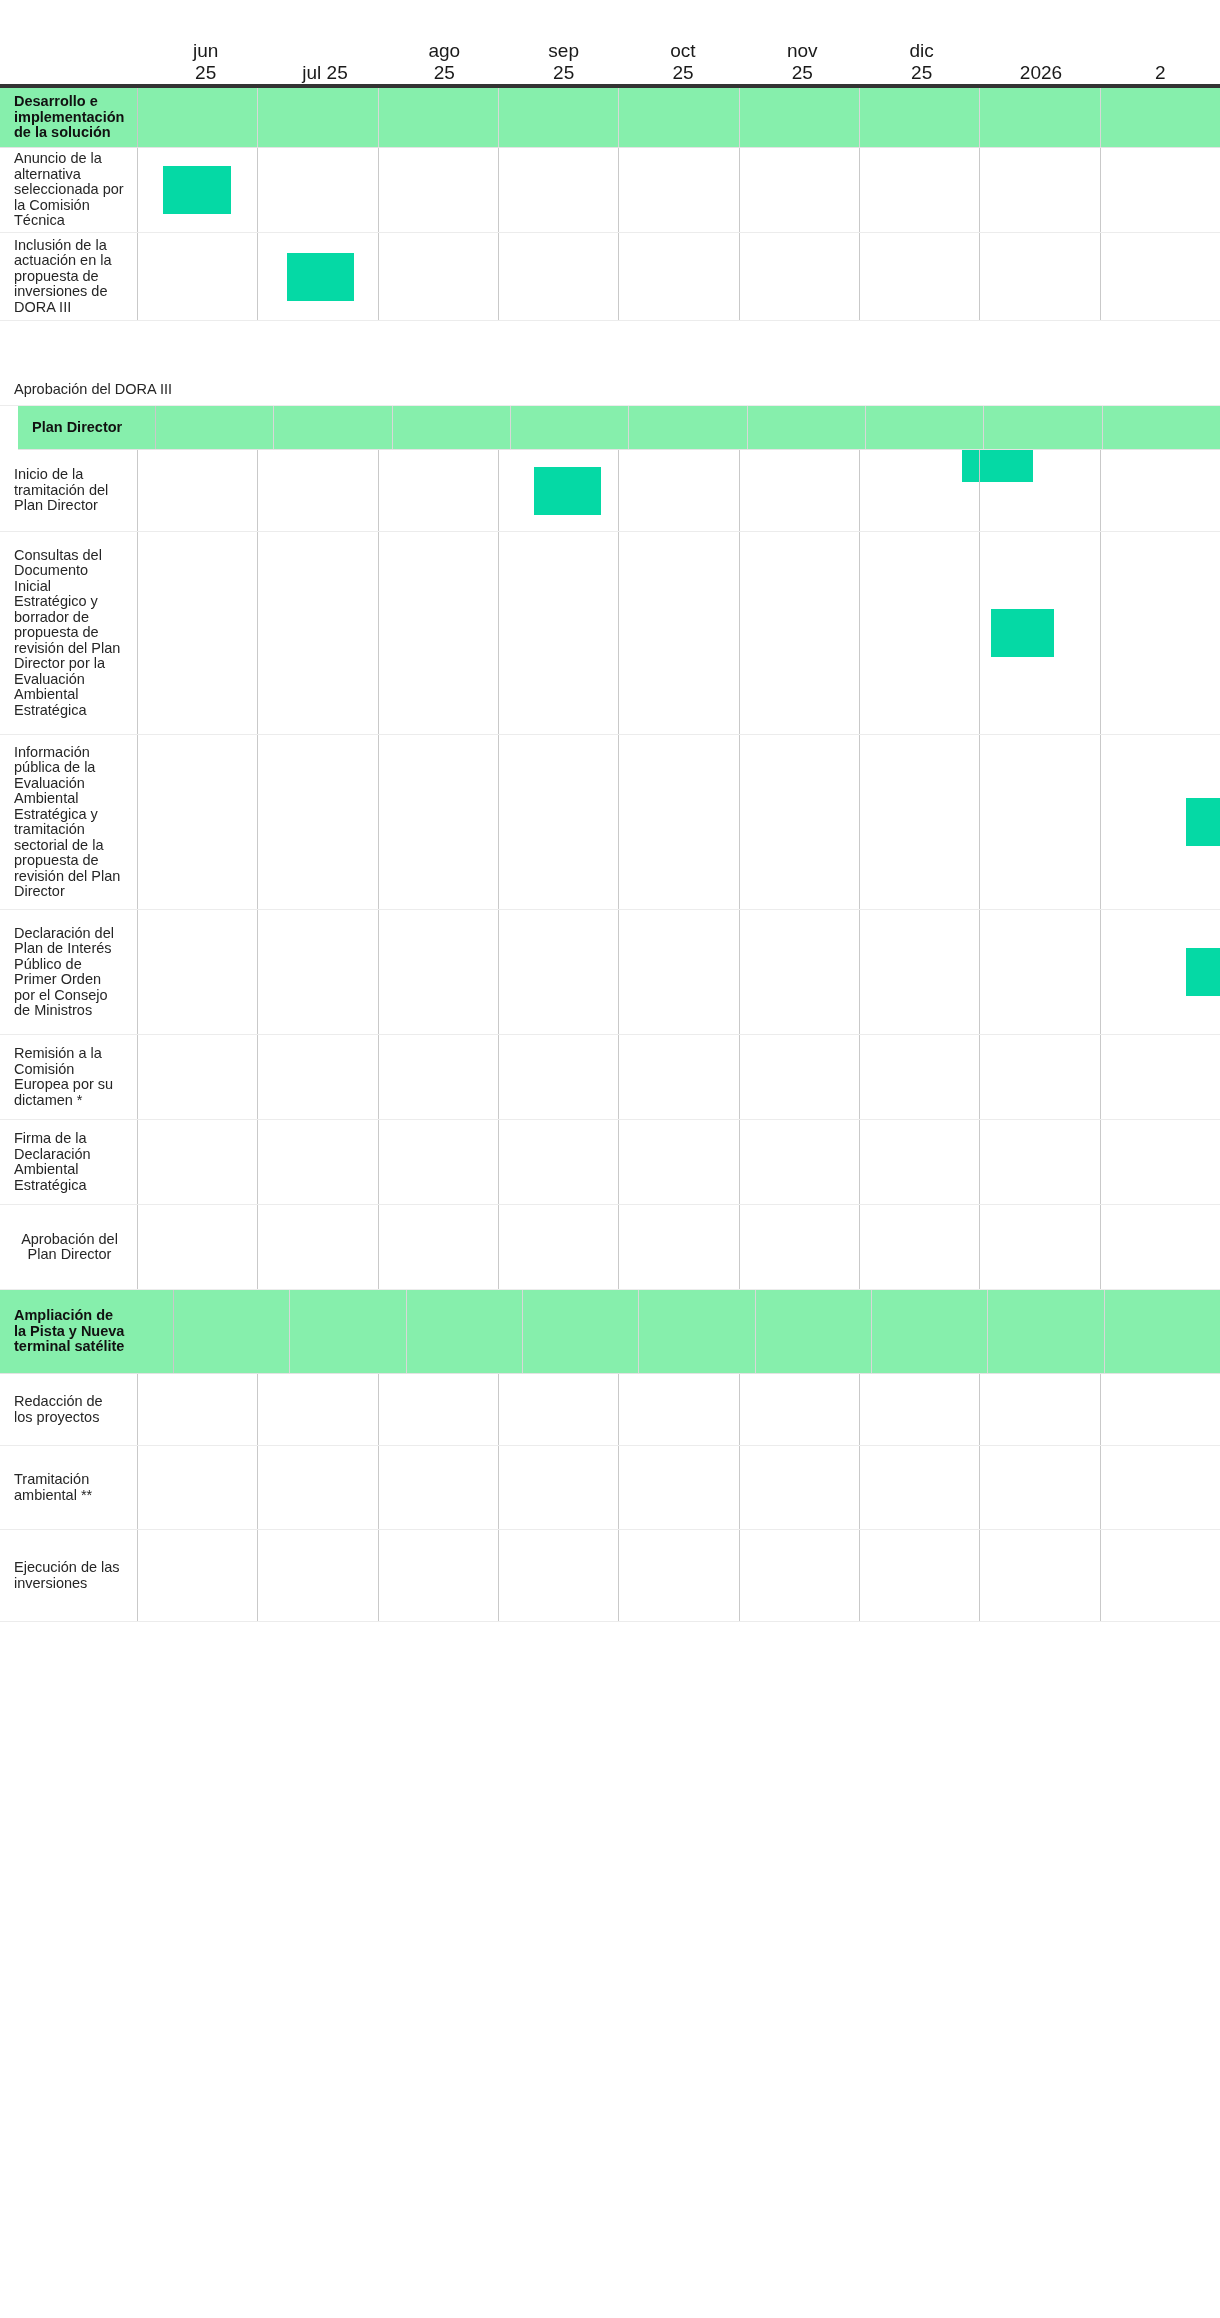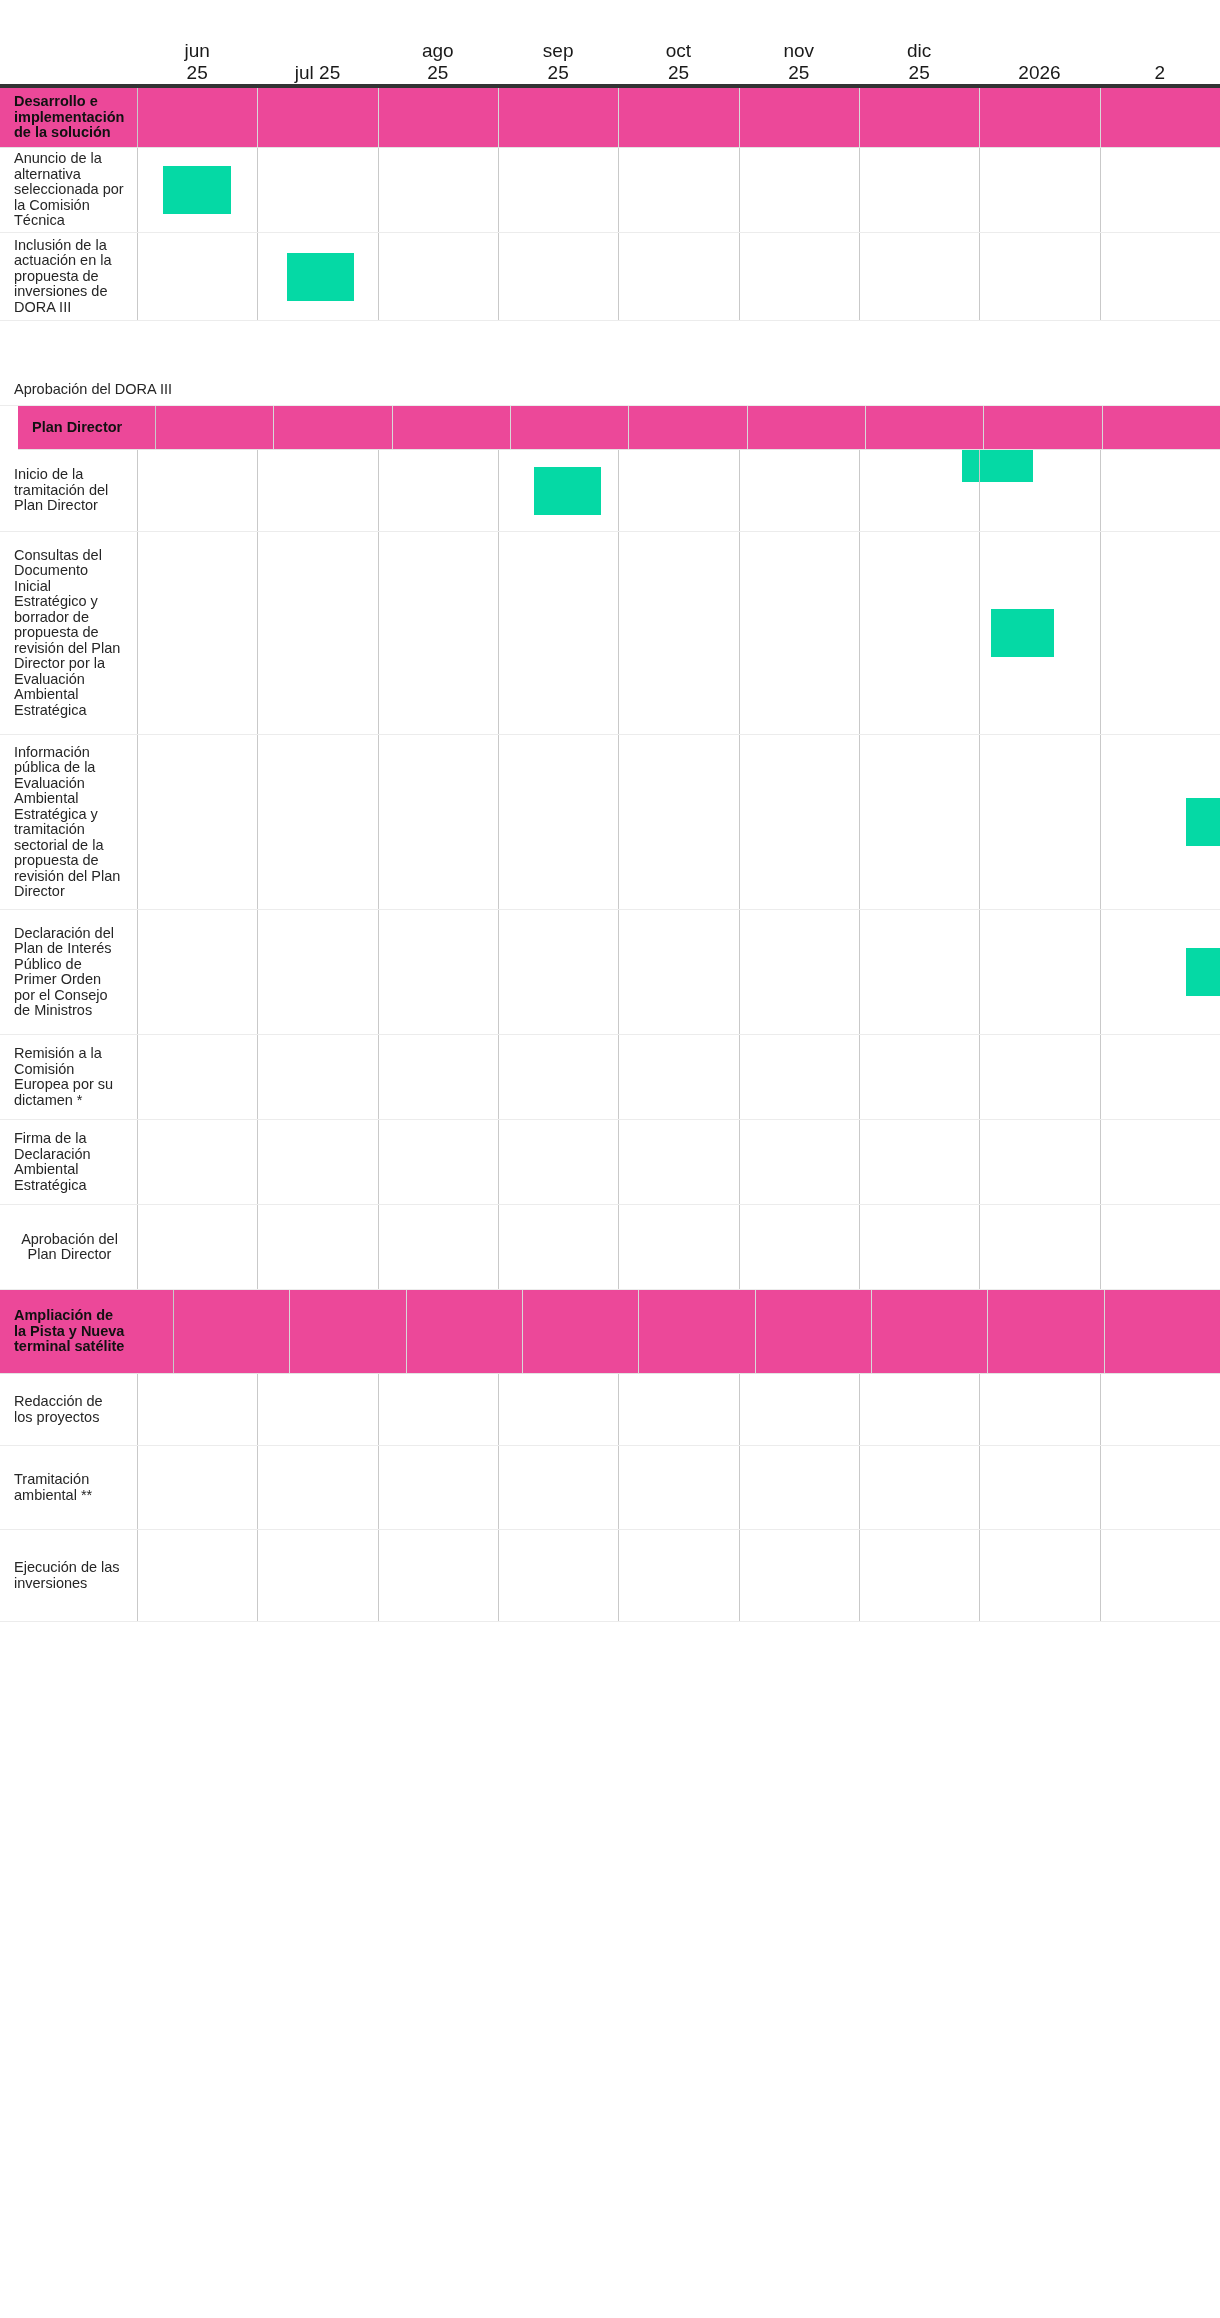--- a/index.html
+++ b/index.html
@@ -28,20 +28,21 @@
     height: 88px;
     box-sizing: border-box;
   }
   .header-grid {
     position: absolute;
     left: 0;
     top: 0;
     right: 0;
     bottom: 0;
     display: flex;
+    padding-left: 9px;
   }
   .header-spacer {
     flex: 0 0 137px;
   }
   .header-cell {
     flex: 1 1 0;
     display: flex;
     align-items: flex-end;
     justify-content: center;
     padding-bottom: 4px;
@@ -72,21 +73,21 @@
     position: relative;
   }
 
   .gantt-row {
     position: relative;
     display: flex;
     box-sizing: border-box;
     border-bottom: 1px solid #ececec;
   }
   .gantt-row.is-section {
-    background: #ec4899;
+    background: #86efac;
     border-bottom: 1px solid #e3e3e3;
   }
 
   .row-label {
     flex: 0 0 137px;
     box-sizing: border-box;
     padding: 10px 12px 10px 14px;
     display: flex;
     align-items: center;
     font-size: 14.5px;

